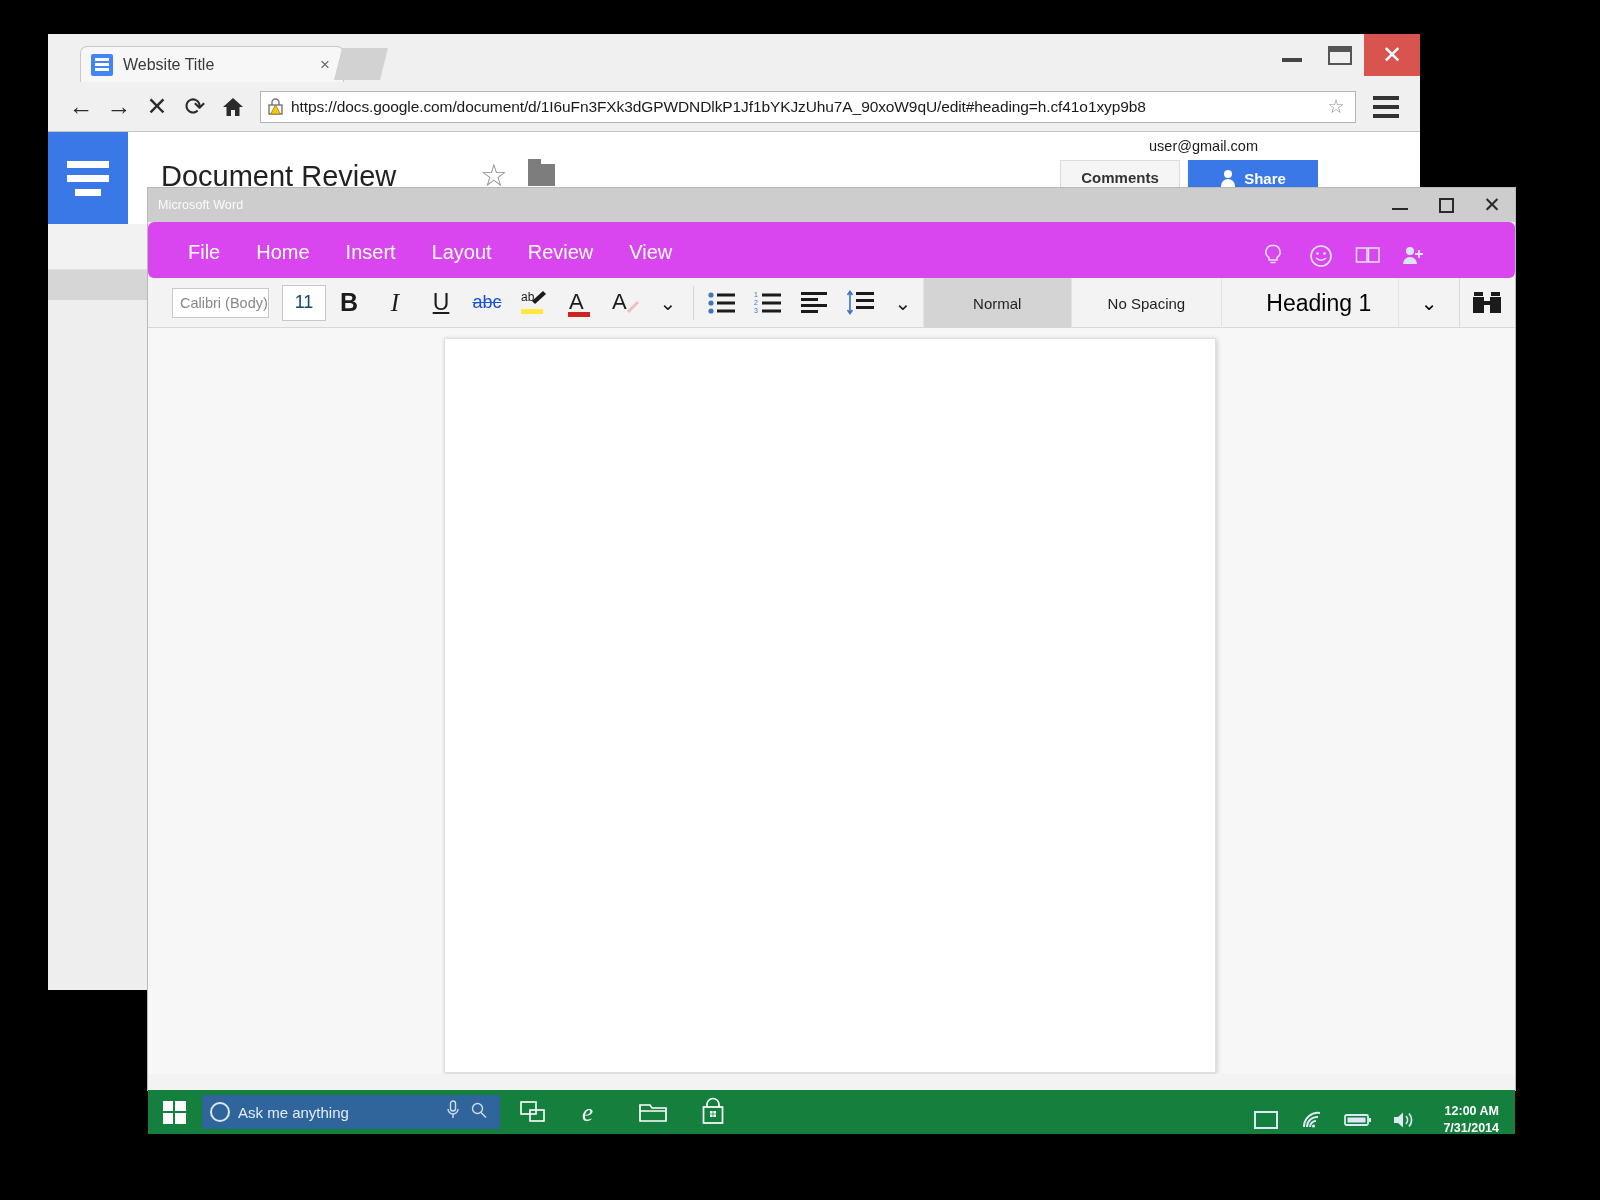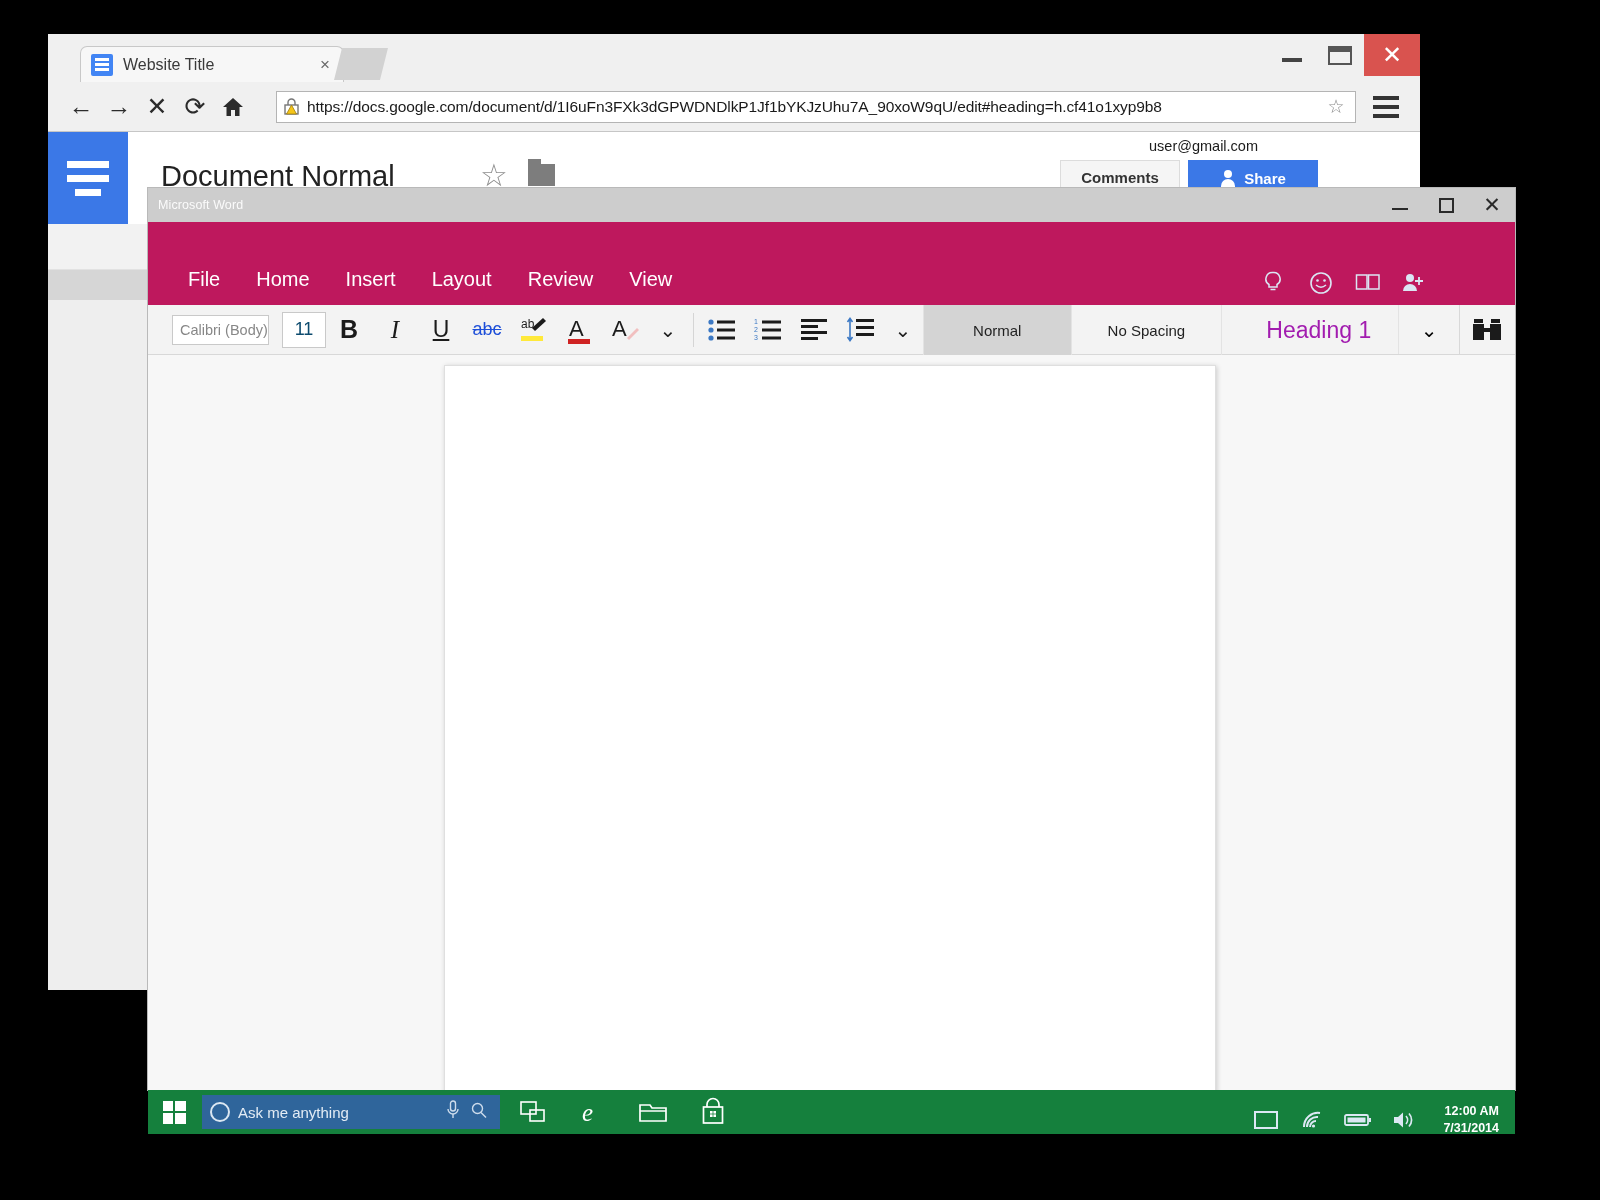--- a/index.html
+++ b/index.html
@@ -86,21 +86,21 @@
     padding: 0 14px;
     border-bottom: 1px solid #c6c6c6;
   }
   .nav-btn {
     width: 38px; height: 38px; flex: 0 0 38px;
     display: flex; align-items: center; justify-content: center;
     color: #2b2b2b; font-size: 25px; line-height: 1;
   }
   .nav-btn.home { font-size: 23px; }
   .omnibox {
-    flex: 1; height: 32px; margin-left: 24px;
+    flex: 1; height: 32px; margin-left: 8px;
     background: #fff; border: 1px solid #b4b4b4;
     display: flex; align-items: center;
     padding: 0 6px;
   }
   .omni-lock {
     width: 18px; height: 19px; flex: 0 0 18px;
     position: relative; margin-right: 6px;
   }
   .omni-lock svg { display:block; }
   .omni-url {
@@ -207,23 +207,23 @@
   .wwc {
     width: 46px; height: 34px;
     display: flex; align-items: center; justify-content: center;
     color: #2a2a2a; font-size: 17px;
   }
   .wwc-min i { display:block; width: 16px; height: 2px; background: #2a2a2a; margin-top: 8px; }
   .wwc-max i { display:block; width: 15px; height: 15px; border: 2px solid #2a2a2a; }
   .wwc-close { font-size: 21px; font-weight: 300; }
 
   .w-ribbon {
-    position: relative; height: 83px; width: 100%;
-    background: #be185d;
-    display: flex; align-items: flex-end;
+    position: relative; height: 56px; width: 100%;
+    background: #d946ef;
+    display: flex; align-items: flex-end; border-radius: 6px;
   }
   .w-menu {
     display: flex; align-items: center; gap: 0px;
     padding-left: 22px; padding-bottom: 10px;
   }
   .w-menu-item {
     color: #fff; font-size: 20px; padding: 4px 18px;
     white-space: nowrap;
   }
   .w-ribbon-icons {
@@ -263,21 +263,21 @@
   .tsep { width: 1px; height: 34px; background: #d5d5d5; align-self: center; margin: 0 5px; }
   .chev { width: 40px; height: 50px; display:flex; align-items:center; justify-content:center; font-size: 20px; color:#1b1b1b; }
 
   .style-item {
     height: 50px; display: flex; align-items: center; justify-content: center;
     font-size: 15px; color: #1f1f1f;
     border-left: 1px solid #e3e3e3;
   }
   .style-normal { width: 152px; background: #d4d4d4; font-size: 15px; }
   .style-nospacing { width: 155px; }
-  .style-heading { width: 182px; color: #a21caf; font-size: 23px; padding-left: 17px; }
+  .style-heading { width: 182px; color: #000000; font-size: 23px; padding-left: 17px; }
   .style-chev { width: 62px; border-left: 1px solid #e3e3e3; display:flex; align-items:center; justify-content:center; font-size: 20px; }
   .find-btn { width: 58px; border-left: 1px solid #d8d8d8; display:flex; align-items:center; justify-content:center; }
 
   .w-doc-area {
     position: relative; width: 100%;
     height: 746px; background: #f7f7f7;
     overflow: hidden;
   }
   .w-page {
     position: absolute; left: 296px; top: 10px;
@@ -382,21 +382,21 @@
           <i></i>
         </div>
     </div>
 
     <div class="gdocs">
       <div class="gd-logo">
           <i></i>
           <i></i>
           <i></i>
         </div>
-      <div class="gd-title">Document Normal</div>
+      <div class="gd-title">Document Review</div>
       <div class="gd-star">☆</div>
       <div class="gd-folder"></div>
       <div class="gd-account">user@gmail.com</div>
       <div class="gd-comments">Comments</div>
       <div class="gd-share">
         <span class="pico"></span>
         <span>Share</span>
       </div>
       <div class="gd-toolbar-strip"></div>
       <div class="gd-ruler-strip"></div>

